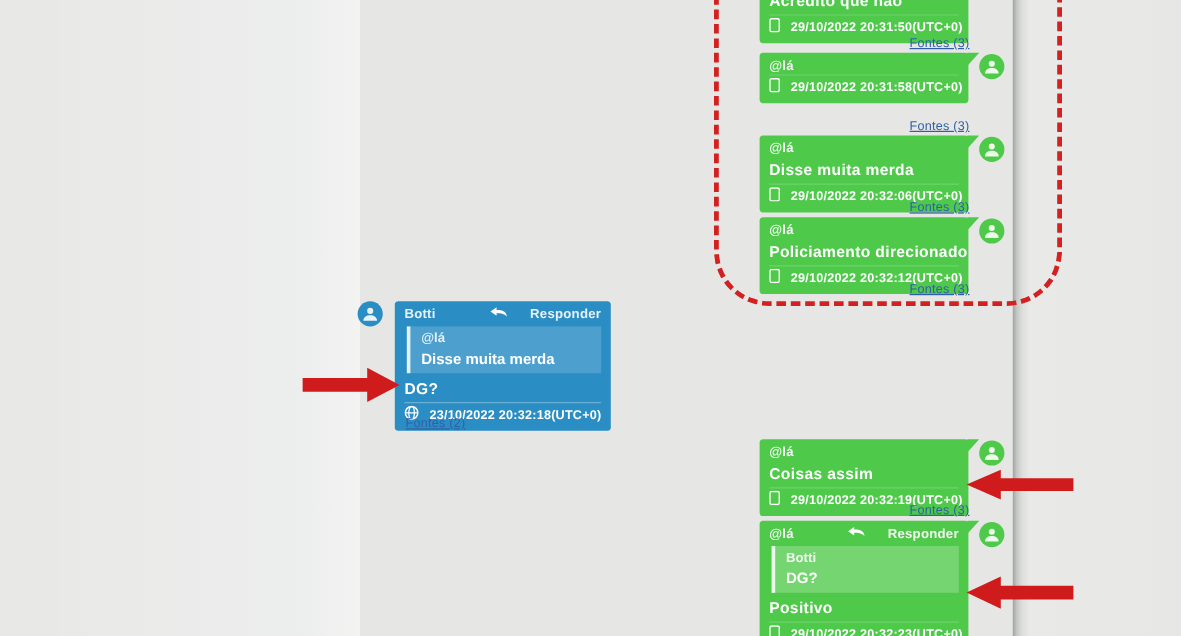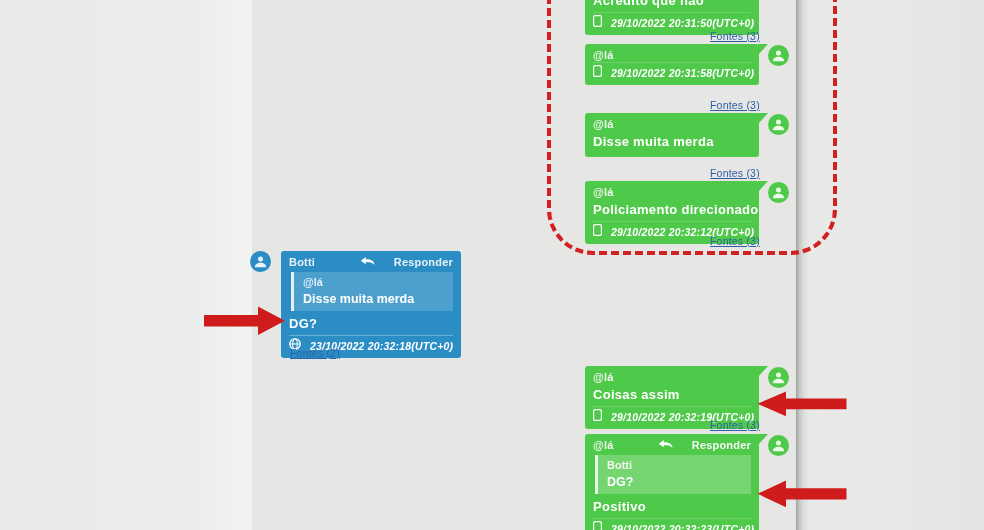--- a/index.html
+++ b/index.html
@@ -2,21 +2,21 @@
 <html><head>
 <meta charset="utf-8">
 <style>
   html,body{margin:0;padding:0;}
   body{
     width:984px;height:530px;overflow:hidden;position:relative;
     font-family:"Liberation Sans", sans-serif;
     background:#e8e9e6;
   }
   
-  #root{position:absolute;inset:0;}
+  #root{position:absolute;inset:0;margin-left:48px;}
   .bg-left{
     position:absolute;left:0;top:0;width:252px;height:530px;
     background:linear-gradient(90deg,#e9eae7 0%,#eceded 80%,#f3f3f2 100%);
   }
   .panel{
     position:absolute;left:252px;top:0;width:546px;height:530px;
     background:#e6e7e4;
   }
   .panel-edge{
     position:absolute;left:796px;top:0;width:14px;height:530px;
@@ -66,21 +66,21 @@
     padding:2px 0 3px 0;letter-spacing:.3px;
     white-space:nowrap;
   }
   .meta{
     display:flex;align-items:center;gap:9px;
     font-size:10.5px;font-weight:bold;line-height:14px;
     letter-spacing:.2px;padding-bottom:1px;
   }
   .msg.green .meta{border-top:1px solid rgba(255,255,255,.18);padding-top:2px;}
   .msg.blue .meta{border-top:1px solid rgba(255,255,255,.3);padding-top:2px;}
-  .meta .ts{white-space:nowrap;font-style:italic;}
+  .meta .ts{white-space:nowrap;}
 
   
   .quote{
     margin:3px 0 2px 2px;
     padding:3px 0 3px 9px;
     border-left:3px solid rgba(255,255,255,.85);
     box-sizing:border-box;
   }
   .msg.green .quote{background:rgba(255,255,255,.22);}
   .msg.blue .quote{background:rgba(255,255,255,.17);}
@@ -162,20 +162,28 @@
   </div>
   <div class="sources" style="left:710px;top:99px;">Fontes (3)</div>
 
   <div class="row" style="left:585px;top:113px;width:174px;">
     <div class="msg green">
       <div class="tail"></div>
       <div class="hdr">
         <span class="who">@lá</span>
       </div>
       <div class="body">Disse muita merda</div>
+      <div class="meta">
+        <span>
+          <svg width="9" height="12" viewBox="0 0 9 12">
+              <rect x="0.6" y="0.6" width="7.8" height="10.8" rx="1.4" fill="none" stroke="#ffffff" stroke-width="1.2"></rect>
+            </svg>
+        </span>
+        <span class="ts">29/10/2022 20:32:06(UTC+0)</span>
+      </div>
     </div>
   </div>
   <div class="avatar green" style="left:768px;top:114px;">
     <svg width="15" height="15" viewBox="0 0 16 16">
         <circle cx="8" cy="5.4" r="2.7" fill="#eafbe8"></circle>
         <path d="M1.9 14.2c0-3.3 2.7-5 6.1-5s6.1 1.7 6.1 5z" fill="#eafbe8"></path>
       </svg>
   </div>
   <div class="sources" style="left:710px;top:167px;">Fontes (3)</div>
 

